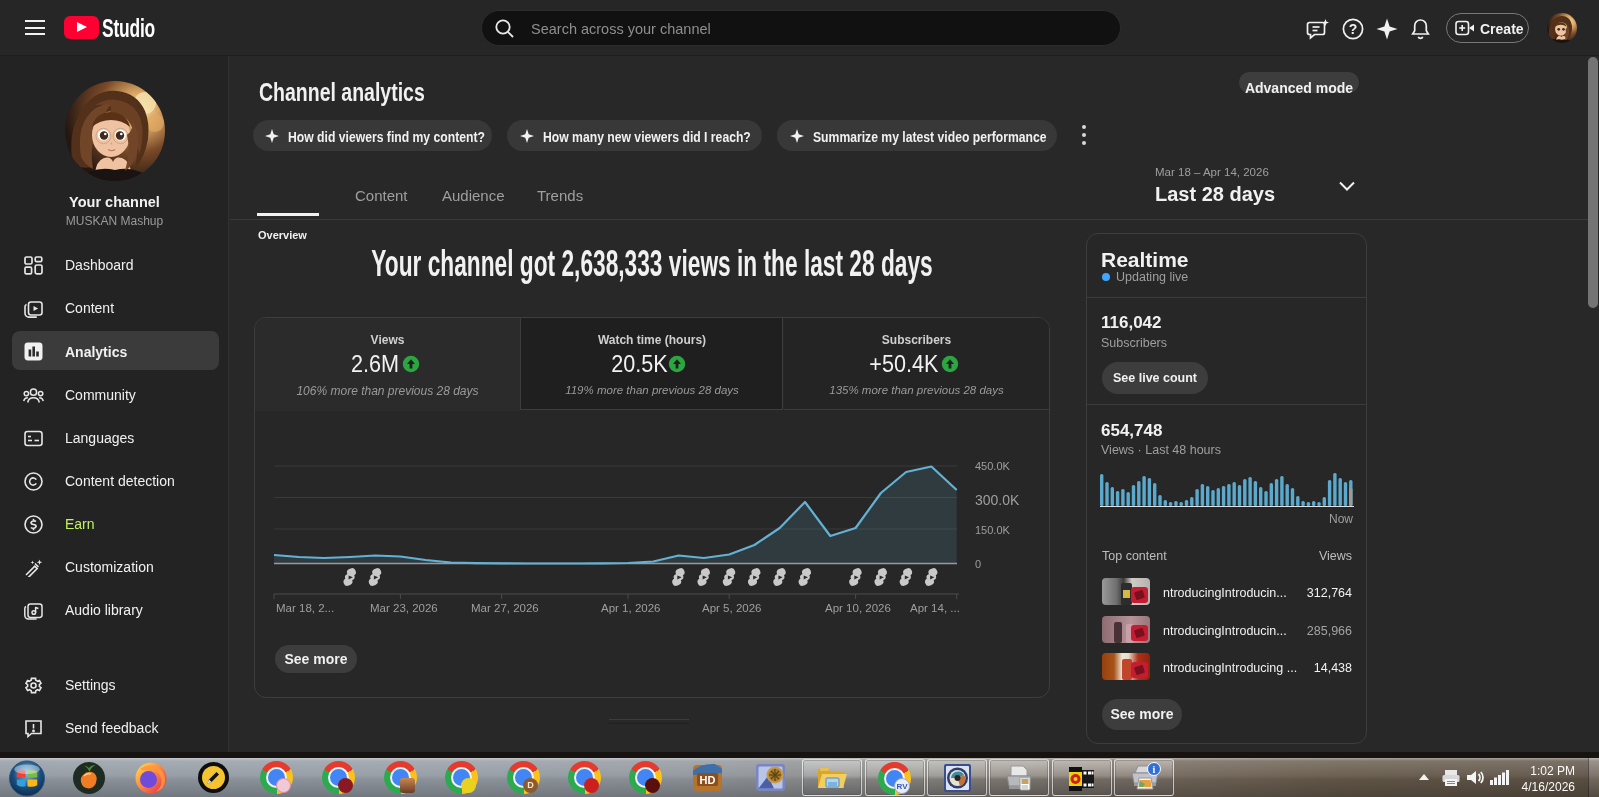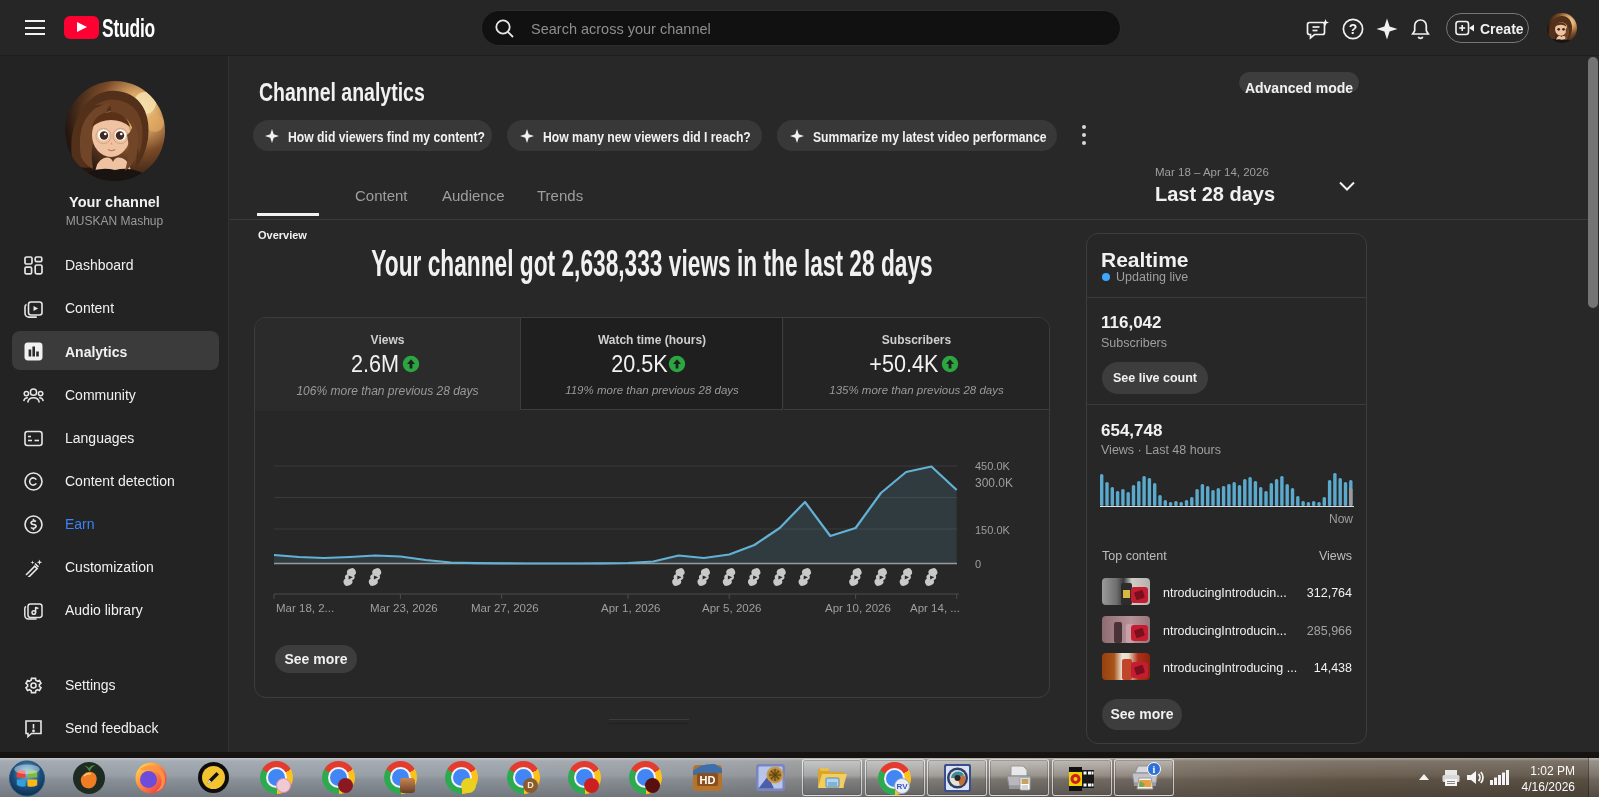--- a/index.html
+++ b/index.html
@@ -193,21 +193,21 @@
       <line x1="9.5" y1="5" x2="9.5" y2="9.5"></line>
       <circle cx="9.5" cy="12" r="0.6" fill="#e6e6e6"></circle>
     </svg>
 
   <div class="abs" style="left:65px;top:257px;font-size:14px;color:#f1f1f1;">Dashboard</div>
   <div class="abs" style="left:65px;top:300px;font-size:14px;color:#f1f1f1;">Content</div>
   <div class="abs" style="left:65px;top:344px;font-size:14px;font-weight:bold;color:#f1f1f1;">Analytics</div>
   <div class="abs" style="left:65px;top:387px;font-size:14px;color:#f1f1f1;">Community</div>
   <div class="abs" style="left:65px;top:430px;font-size:14px;color:#f1f1f1;">Languages</div>
   <div class="abs" style="left:65px;top:473px;font-size:14px;color:#f1f1f1;">Content detection</div>
-  <div class="abs" style="left:65px;top:516px;font-size:14px;color:#3b82f6;">Earn</div>
+  <div class="abs" style="left:65px;top:516px;font-size:14px;color:#bef264;">Earn</div>
   <div class="abs" style="left:65px;top:559px;font-size:14px;color:#f1f1f1;">Customization</div>
   <div class="abs" style="left:65px;top:602px;font-size:14px;color:#f1f1f1;">Audio library</div>
   <div class="abs" style="left:65px;top:677px;font-size:14px;color:#f1f1f1;">Settings</div>
   <div class="abs" style="left:65px;top:720px;font-size:14px;color:#f1f1f1;">Send feedback</div>
 
   <div id="content" class="abs" style="left:230px;top:56px;width:1369px;height:696px;background:#282828;"></div>
 
   <div class="abs" style="left:259px;top:78px;font-size:25px;font-weight:bold;color:#f1f1f1;white-space:nowrap;transform:scaleX(0.78);transform-origin:left;">Channel analytics</div>
   <div class="abs pill" style="left:1239px;top:72px;width:120px;height:21px;background:#3d3d3d;text-align:center;line-height:33px;font-size:14px;font-weight:bold;">Advanced mode</div>
 
@@ -308,21 +308,21 @@
     <line x1="20" y1="184" x2="20" y2="189" stroke="#4c4c4c"></line>
       <line x1="146.4" y1="184" x2="146.4" y2="189" stroke="#4c4c4c"></line>
       <line x1="247.6" y1="184" x2="247.6" y2="189" stroke="#4c4c4c"></line>
       <line x1="374" y1="184" x2="374" y2="189" stroke="#4c4c4c"></line>
       <line x1="475.2" y1="184" x2="475.2" y2="189" stroke="#4c4c4c"></line>
       <line x1="601.6" y1="184" x2="601.6" y2="189" stroke="#4c4c4c"></line>
       <line x1="702.7" y1="184" x2="702.7" y2="189" stroke="#4c4c4c"></line>
   </svg>
 
   <div class="abs" style="left:975px;top:460px;font-size:11px;color:#9f9f9f;">450.0K</div>
-  <div class="abs" style="left:975px;top:476px;font-size:12px;color:#9f9f9f;">300.0K</div>
+  <div class="abs" style="left:975px;top:492px;font-size:14px;color:#9f9f9f;">300.0K</div>
   <div class="abs" style="left:975px;top:524px;font-size:11px;color:#9f9f9f;">150.0K</div>
   <div class="abs" style="left:975px;top:558px;font-size:11px;color:#9f9f9f;">0</div>
 
   <div class="abs" style="left:276px;top:602px;font-size:11.5px;color:#9f9f9f;">Mar 18, 2...</div>
   <div class="abs" style="left:370px;top:602px;font-size:11.5px;color:#9f9f9f;">Mar 23, 2026</div>
   <div class="abs" style="left:471px;top:602px;font-size:11.5px;color:#9f9f9f;">Mar 27, 2026</div>
   <div class="abs" style="left:601px;top:602px;font-size:11.5px;color:#9f9f9f;">Apr 1, 2026</div>
   <div class="abs" style="left:702px;top:602px;font-size:11.5px;color:#9f9f9f;">Apr 5, 2026</div>
   <div class="abs" style="left:825px;top:602px;font-size:11.5px;color:#9f9f9f;">Apr 10, 2026</div>
   <div class="abs" style="left:910px;top:602px;font-size:11.5px;color:#9f9f9f;">Apr 14, ...</div>

